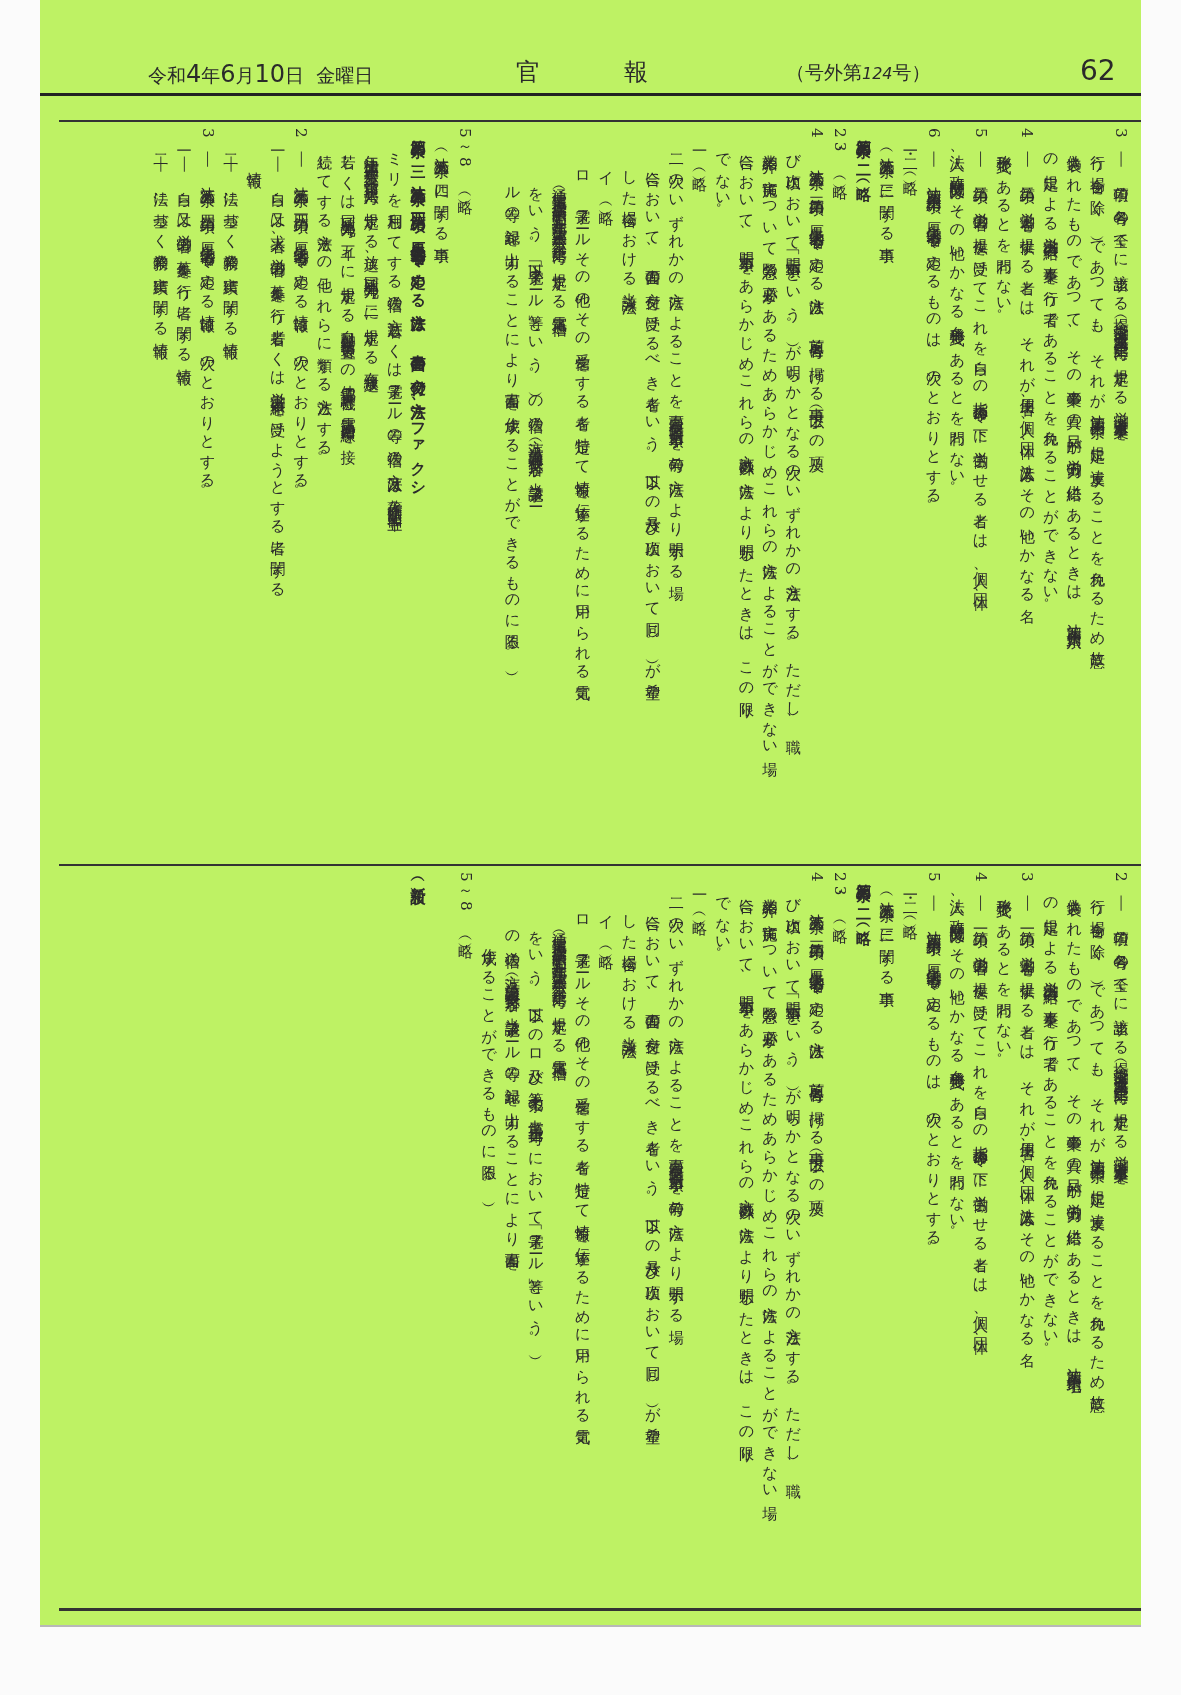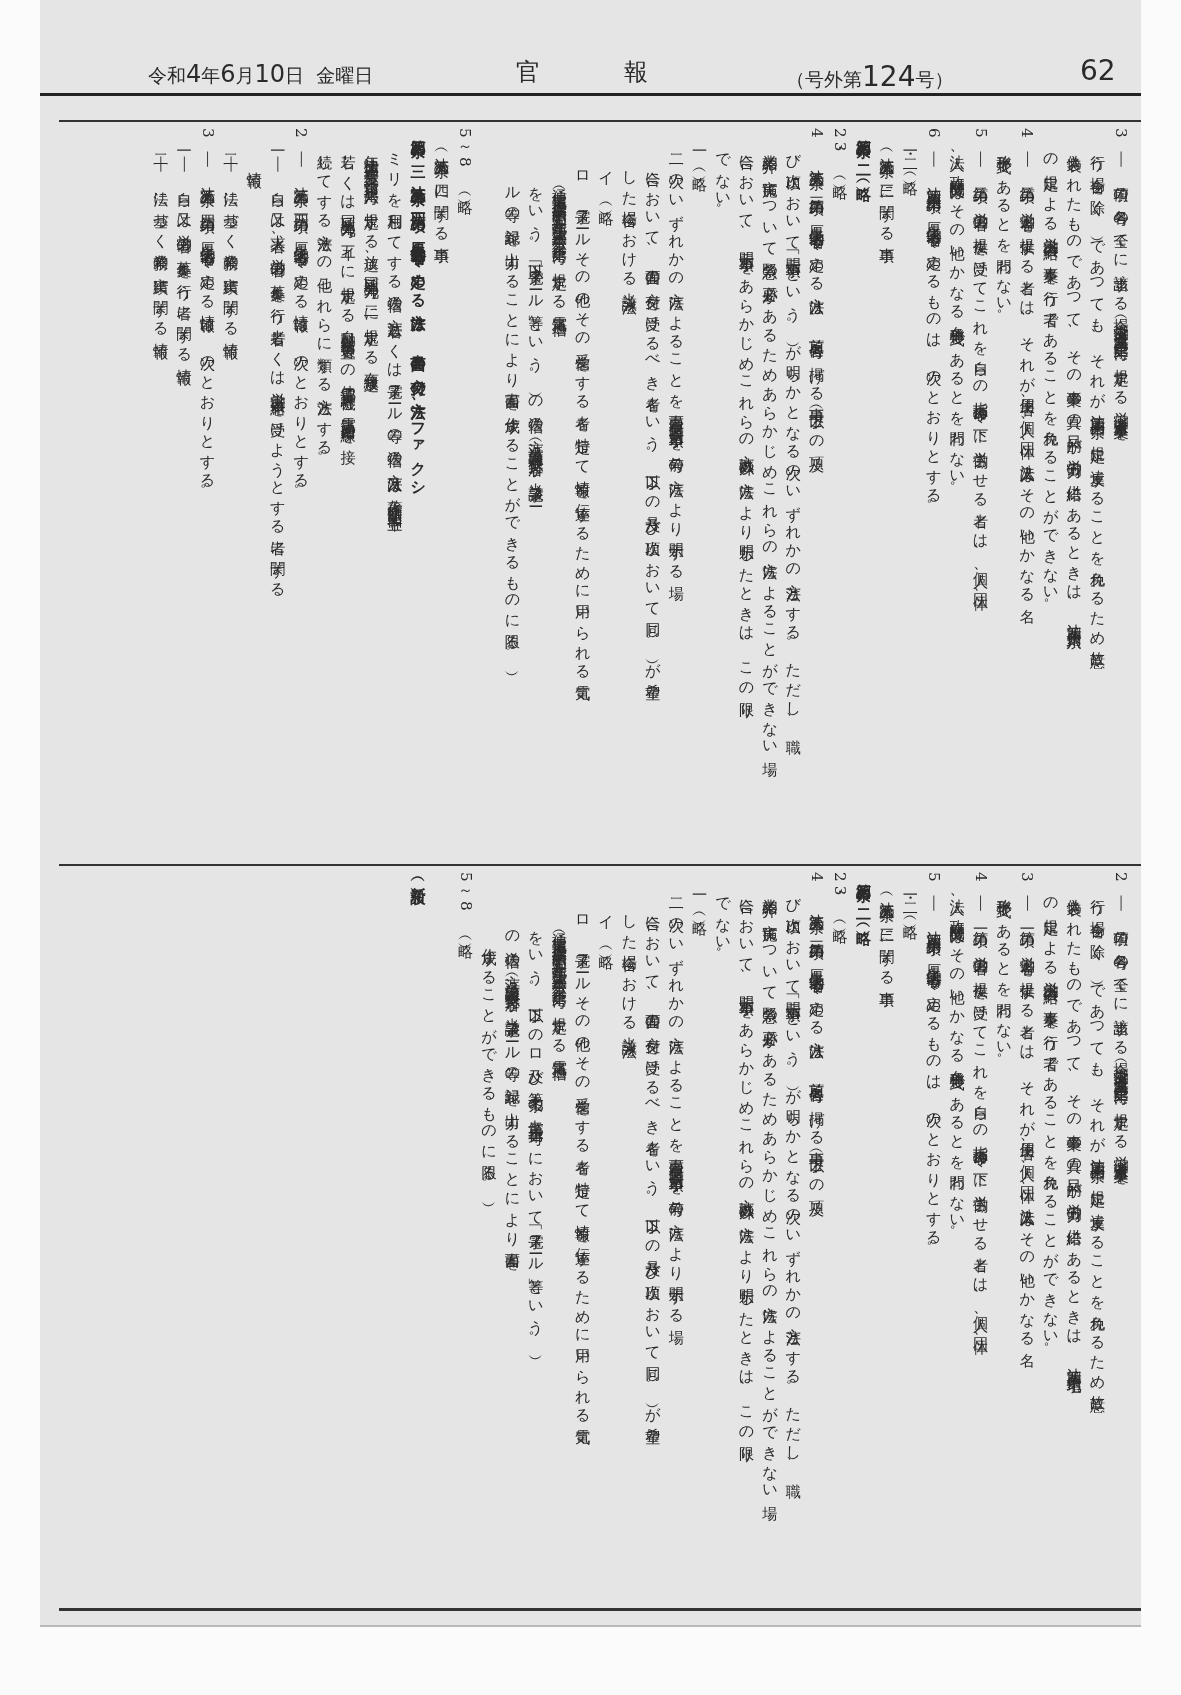--- a/index.html
+++ b/index.html
@@ -6,34 +6,34 @@
     body {
       width: 1181px; height: 1695px;
       background: #fbfbfb;
       position: relative;
       overflow: hidden;
       font-family: "DejaVu Sans", sans-serif;
       color: #2a2a2a;
     }
     .page {
       position: absolute; left: 40px; top: 0; width: 1101px; height: 1625px;
-      background: #e5e5e5;
+      background: #bef264;
       border-bottom: 2px solid #b8b8b8;
     }
     .header {
       position: absolute; left: 0; top: 52px; width: 1101px; height: 40px;
       font-size: 19px;
     }
     .header span { position: absolute; top: 8px; white-space: nowrap; }
     .h-date { left: 108px; }
     .h-date .big { font-size: 24px; }
     .h-title1 { left: 476px; font-size: 24px !important; top: 4px !important; }
     .h-title2 { left: 584px; font-size: 24px !important; top: 4px !important; }
     .h-issue { left: 746px; }
-    .h-issue .big { font-size: 28px; }
+    .h-issue .big { font-size: 16px; font-style: italic; }
     .h-page { left: 1032px; font-size: 28px !important; top: 2px !important; margin-left: 8px; }
     .rule-top {
       position: absolute; left: 0; top: 93px; width: 1101px; height: 3px; background: #222;
     }
     .rule-sec1 {
       position: absolute; left: 19px; top: 120px; width: 1082px; height: 2px; background: #333;
     }
     .rule-mid {
       position: absolute; left: 19px; top: 864px; width: 1082px; height: 2px; background: #333;
     }

